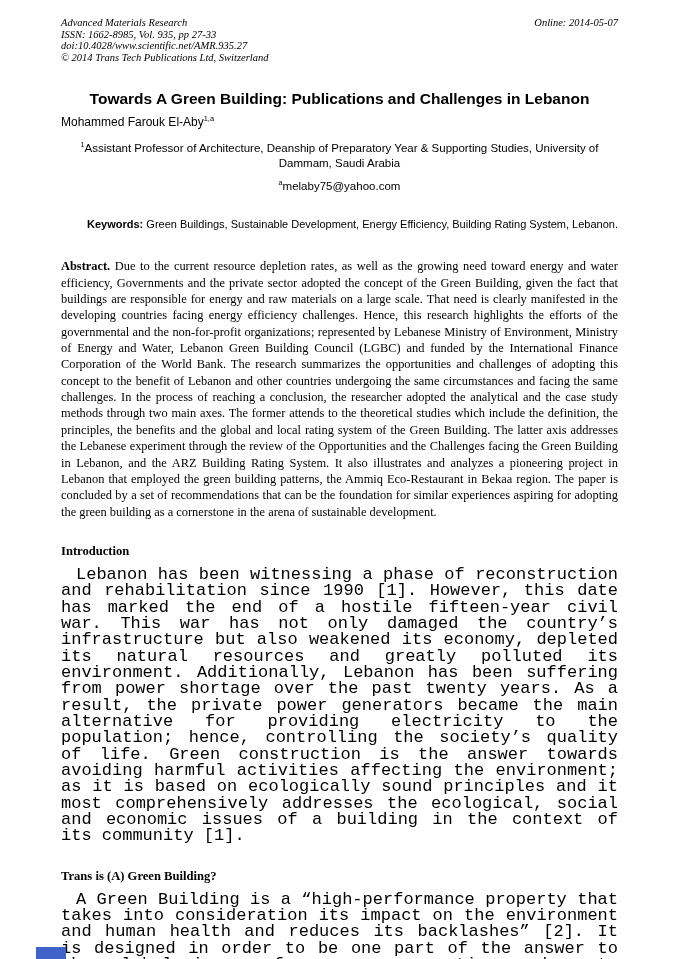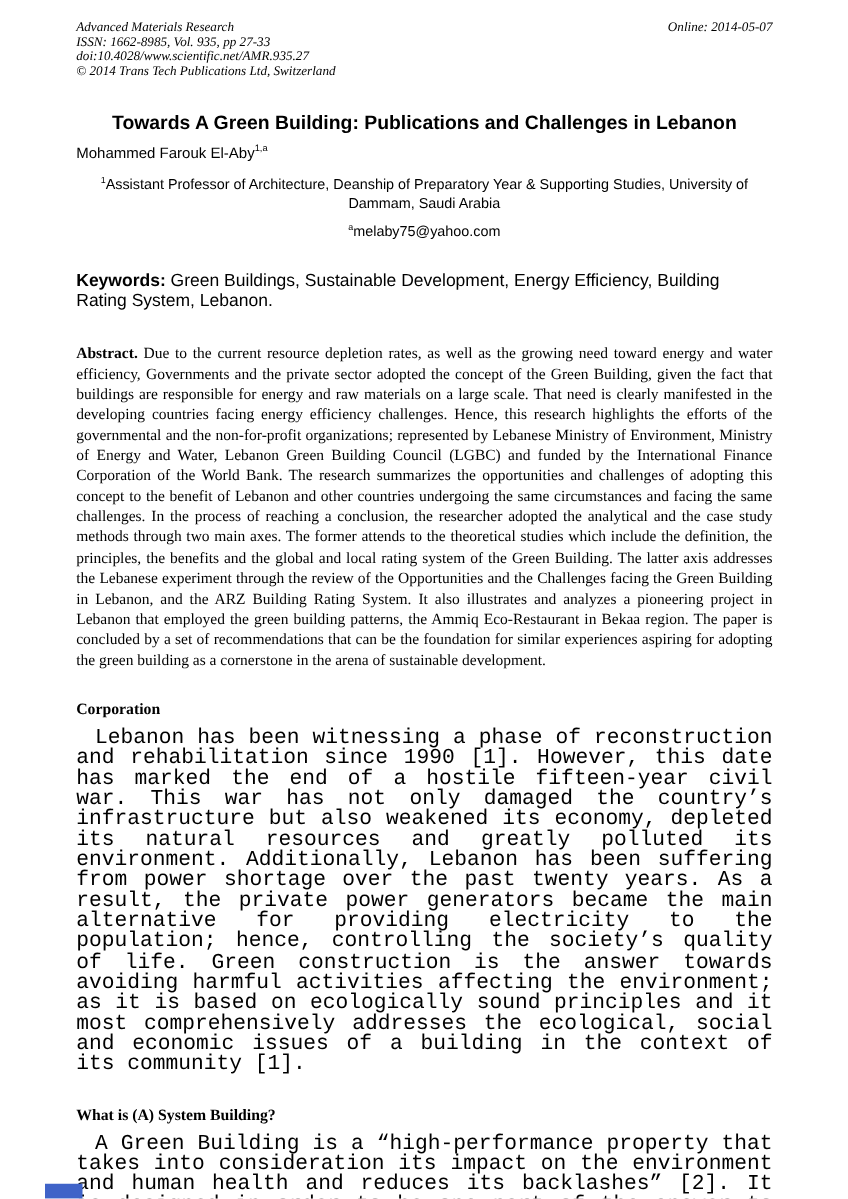--- a/index.html
+++ b/index.html
@@ -59,23 +59,23 @@
     font-family: "Liberation Sans", sans-serif;
     font-size: 11.5px;
   }
   sup {
     font-size: 0.62em;
     line-height: 0;
   }
   .keywords {
     margin-top: 24px;
     font-family: "Liberation Sans", sans-serif;
-    font-size: 14px;
+    font-size: 11px;
     line-height: 16px;
-    text-align: left;
+    text-align: right;
   }
   .keywords .label { font-weight: bold; }
 
   
   .abstract {
     margin-top: 26px;
     font-size: 12.4px;
     line-height: 16.35px;
     text-align: justify;
   }
@@ -121,21 +121,21 @@
   <div class="author-line"><span>Mohammed Farouk El-Aby</span><sup>1,a</sup></div>
 
   <div class="affiliation"><sup>1</sup><span>Assistant Professor of Architecture, Deanship of Preparatory Year &amp; Supporting Studies, University of Dammam, Saudi Arabia</span></div>
 
   <div class="email-line"><sup>a</sup><span>melaby75@yahoo.com</span></div>
 
   <div class="keywords"><span class="label">Keywords:</span> <span>Green Buildings, Sustainable Development, Energy Efficiency, Building Rating System, Lebanon.</span></div>
 
   <div class="abstract"><span class="label">Abstract.</span> <span>Due to the current resource depletion rates, as well as the growing need toward energy and water efficiency, Governments and the private sector adopted the concept of the Green Building, given the fact that buildings are responsible for energy and raw materials on a large scale. That need is clearly manifested in the developing countries facing energy efficiency challenges. Hence, this research highlights the efforts of the governmental and the non-for-profit organizations; represented by Lebanese Ministry of Environment, Ministry of Energy and Water, Lebanon Green Building Council (LGBC) and funded by the International Finance Corporation of the World Bank. The research summarizes the opportunities and challenges of adopting this concept to the benefit of Lebanon and other countries undergoing the same circumstances and facing the same challenges. In the process of reaching a conclusion, the researcher adopted the analytical and the case study methods through two main axes. The former attends to the theoretical studies which include the definition, the principles, the benefits and the global and local rating system of the Green Building. The latter axis addresses the Lebanese experiment through the review of the Opportunities and the Challenges facing the Green Building in Lebanon, and the ARZ Building Rating System. It also illustrates and analyzes a pioneering project in Lebanon that employed the green building patterns, the Ammiq Eco-Restaurant in Bekaa region. The paper is concluded by a set of recommendations that can be the foundation for similar experiences aspiring for adopting the green building as a cornerstone in the arena of sustainable development.</span></div>
 
-  <h2 class="section-heading">Corporation</h2>
+  <h2 class="section-heading">Introduction</h2>
   <p class="body-para">Lebanon has been witnessing a phase of reconstruction and rehabilitation since 1990 [1]. However, this date has marked the end of a hostile fifteen-year civil war. This war has not only damaged the country’s infrastructure but also weakened its economy, depleted its natural resources and greatly polluted its environment. Additionally, Lebanon has been suffering from power shortage over the past twenty years. As a result, the private power generators became the main alternative for providing electricity to the population; hence, controlling the society’s quality of life. Green construction is the answer towards avoiding harmful activities affecting the environment; as it is based on ecologically sound principles and it most comprehensively addresses the ecological, social and economic issues of a building in the context of its community [1].</p>
 
-  <h2 class="section-heading">What is (A) System Building?</h2>
+  <h2 class="section-heading">Trans is (A) Green Building?</h2>
   <p class="body-para">A Green Building is a “high-performance property that takes into consideration its impact on the environment and human health and reduces its backlashes” [2]. It is designed in order to be one part of the answer to the global issue of energy consumption and waste production by reducing energy. Further, it tackles the issue of water use as well as the greenhouse gas emissions. This can be achieved through every stage of the establishment process; from design, material selection to the actual construction and operation of green building. A Green Building requires sophisticated planning and organization such as the selection of materials and operation systems, which may affect the building schedule and require further knowledge and equipment on the part of the contractors. A sustainable green building must account for resources and local climate factors and</p>
 
   <div class="corner-mark" style="background:#3f63c8"></div>
 
 </div>
 
 </body></html>

